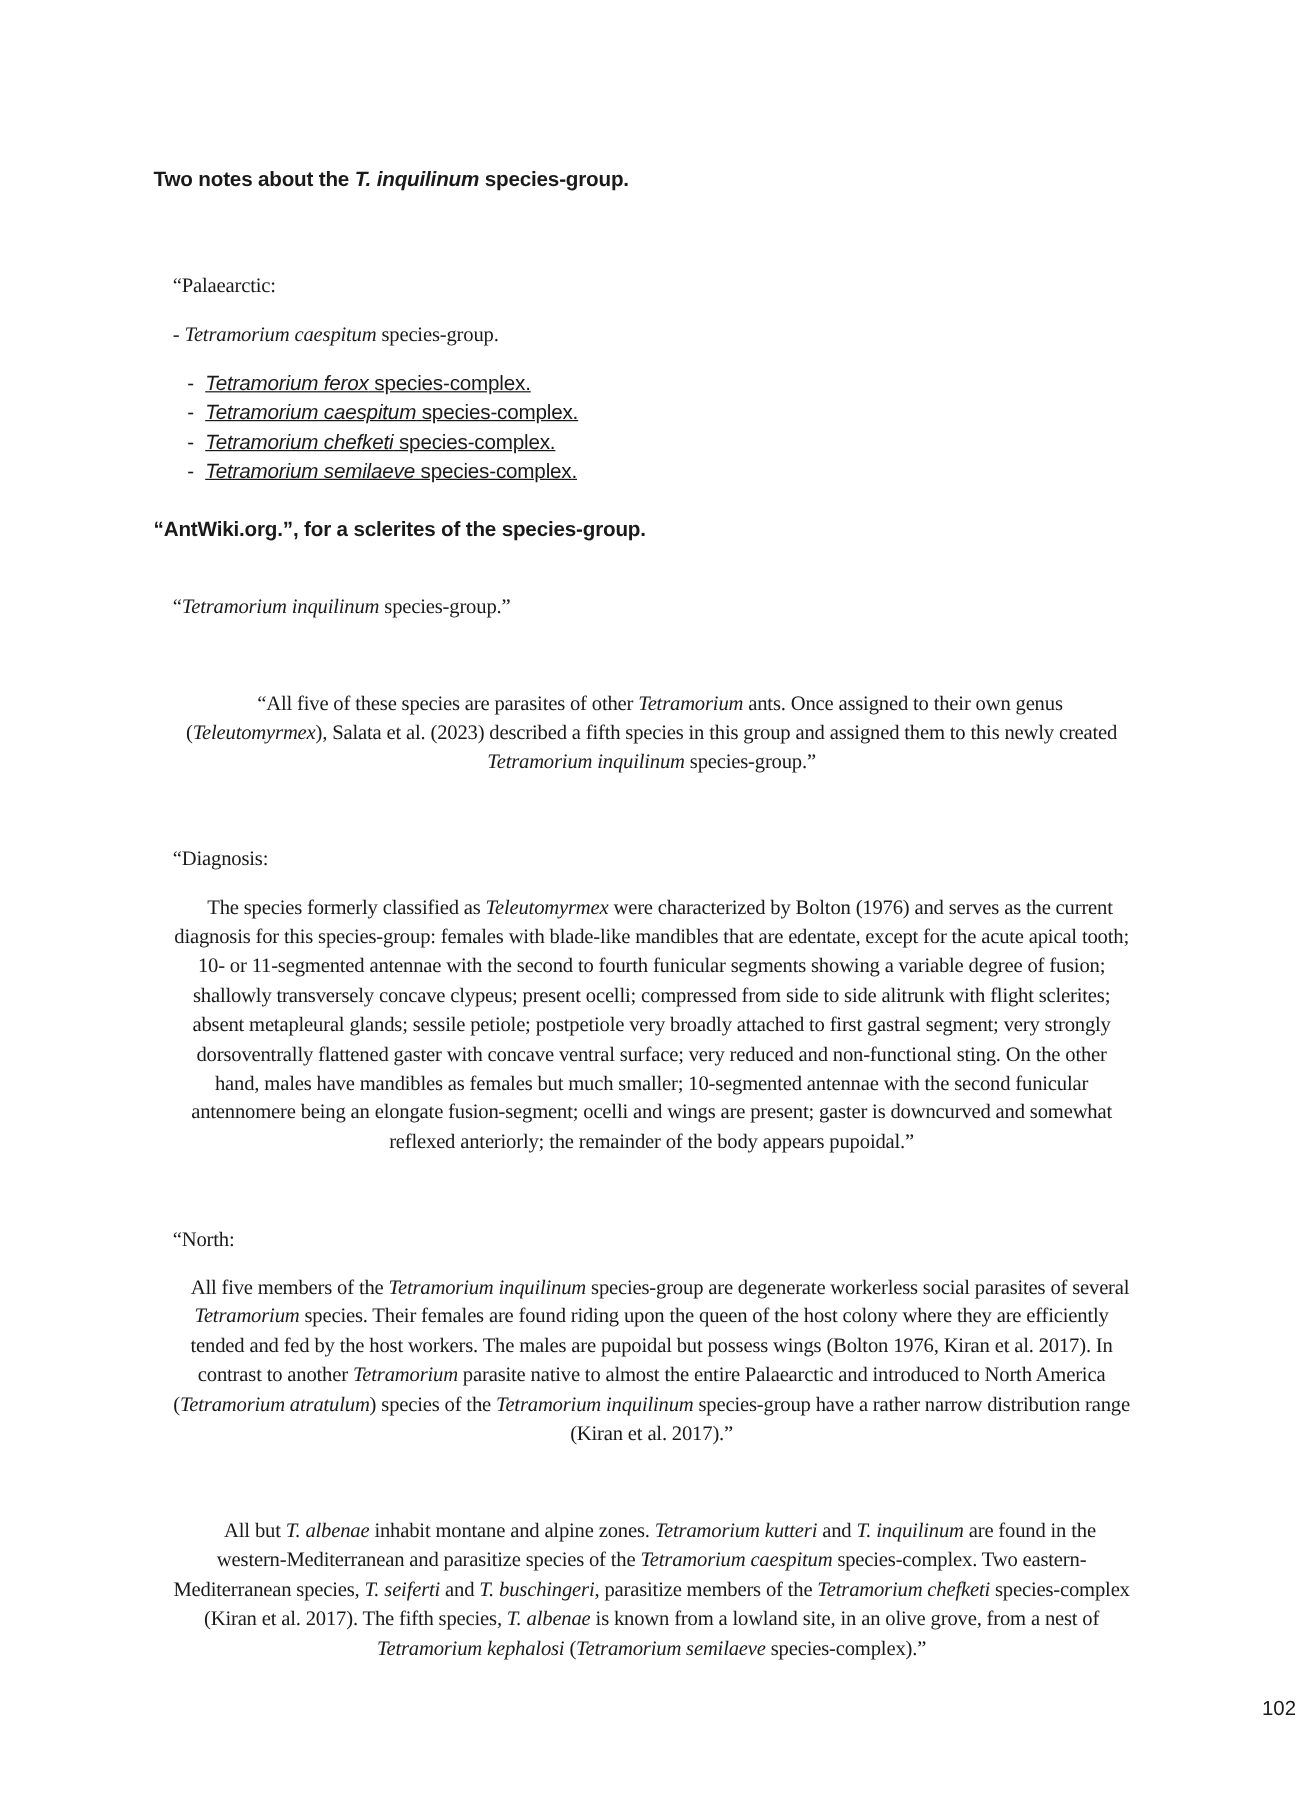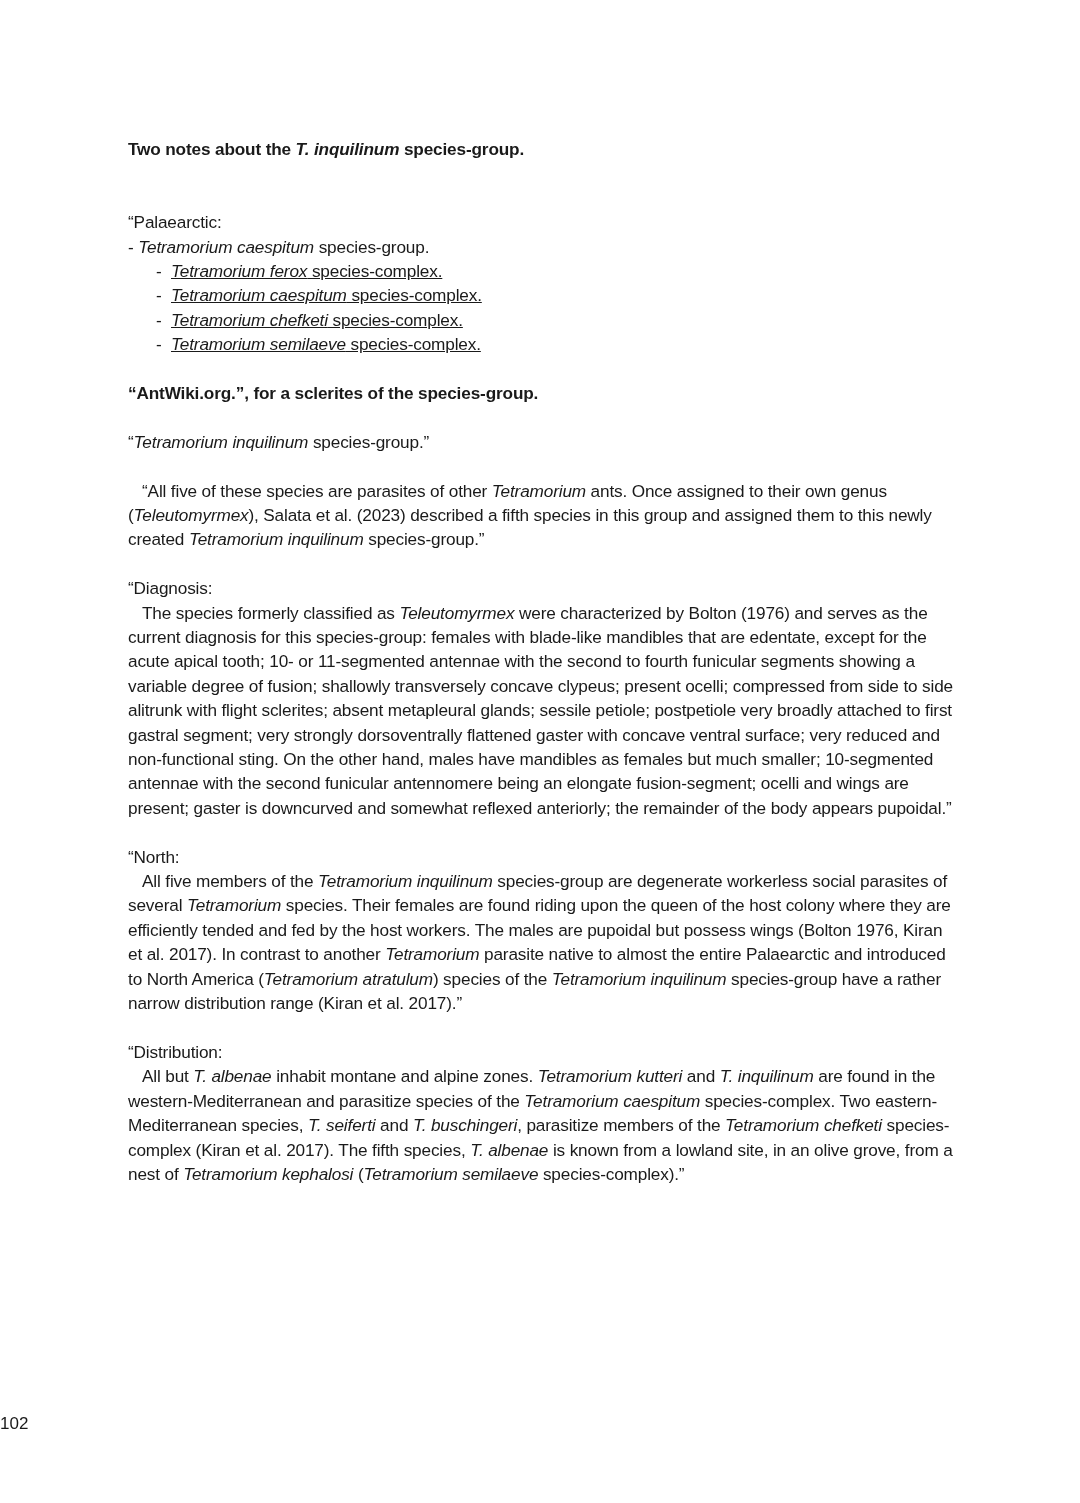--- a/index.html
+++ b/index.html
@@ -22,44 +22,45 @@
       width: 830px;
       font-size: 17.2px;
       line-height: 24.4px;
       letter-spacing: -0.15px;
     }
     .heading {
       font-weight: bold;
       margin: 0;
     }
     .block {
-      margin: 0;
+      margin: 16px;
+      font-family: Liberation Serif, serif;
     }
     .gap { height: 24.4px; }
     .indent-item {
       padding-left: 28px;
       position: relative;
     }
     .indent-item .dash {
       position: absolute;
       left: 28px;
     }
     .indent-item .txt {
       padding-left: 15px;
       display: inline-block;
       text-decoration: underline;
     }
-    .para-indent { text-indent: 14px; }
+    .para-indent { text-indent: 14px; text-align: center; }
     i { font-style: italic; }
     .page-number {
       position: absolute;
       left: 0;
       width: 1080px;
       top: 1414px;
-      text-align: left;
+      text-align: right;
       font-size: 17px;
       color: #1a1a1a;
     }
   </style>
 </head>
 <body>
 
 <div class="page">
 
   <p class="heading"><span>Two notes about the </span><i>T. inquilinum</i><span> species-group.</span></p>
@@ -95,17 +96,16 @@
   <div class="gap"></div>
 
   <p class="block">“Diagnosis:</p>
   <p class="block para-indent"><span>The species formerly classified as </span><i>Teleutomyrmex</i><span> were characterized by Bolton (1976) and serves as the current diagnosis for this species-group: females with blade-like mandibles that are edentate, except for the acute apical tooth; 10- or 11-segmented antennae with the second to fourth funicular segments showing a variable degree of fusion; shallowly transversely concave clypeus; present ocelli; compressed from side to side alitrunk with flight sclerites; absent metapleural glands; sessile petiole; postpetiole very broadly attached to first gastral segment; very strongly dorsoventrally flattened gaster with concave ventral surface; very reduced and non-functional sting. On the other hand, males have mandibles as females but much smaller; 10-segmented antennae with the second funicular antennomere being an elongate fusion-segment; ocelli and wings are present; gaster is downcurved and somewhat reflexed anteriorly; the remainder of the body appears pupoidal.”</span></p>
   <div class="gap"></div>
 
   <p class="block">“North:</p>
   <p class="block para-indent"><span>All five members of the </span><i>Tetramorium inquilinum</i><span> species-group are degenerate workerless social parasites of several </span><i>Tetramorium</i><span> species. Their females are found riding upon the queen of the host colony where they are efficiently tended and fed by the host workers. The males are pupoidal but possess wings (Bolton 1976, Kiran et al. 2017). In contrast to another </span><i>Tetramorium</i><span> parasite native to almost the entire Palaearctic and introduced to North America (</span><i>Tetramorium atratulum</i><span>) species of the </span><i>Tetramorium inquilinum</i><span> species-group have a rather narrow distribution range (Kiran et al. 2017).”</span></p>
   <div class="gap"></div>
 
-  <p class="block">“Distribution:</p>
   <p class="block para-indent"><span>All but </span><i>T. albenae</i><span> inhabit montane and alpine zones. </span><i>Tetramorium kutteri</i><span> and </span><i>T. inquilinum</i><span> are found in the western-Mediterranean and parasitize species of the </span><i>Tetramorium caespitum</i><span> species-complex. Two eastern-Mediterranean species, </span><i>T. seiferti</i><span> and </span><i>T. buschingeri</i><span>, parasitize members of the </span><i>Tetramorium chefketi</i><span> species-complex (Kiran et al. 2017). The fifth species, </span><i>T. albenae</i><span> is known from a lowland site, in an olive grove, from a nest of </span><i>Tetramorium kephalosi</i><span> (</span><i>Tetramorium semilaeve</i><span> species-complex).”</span></p>
 </div>
 
 <div class="page-number">102</div>
 
 </body></html>

